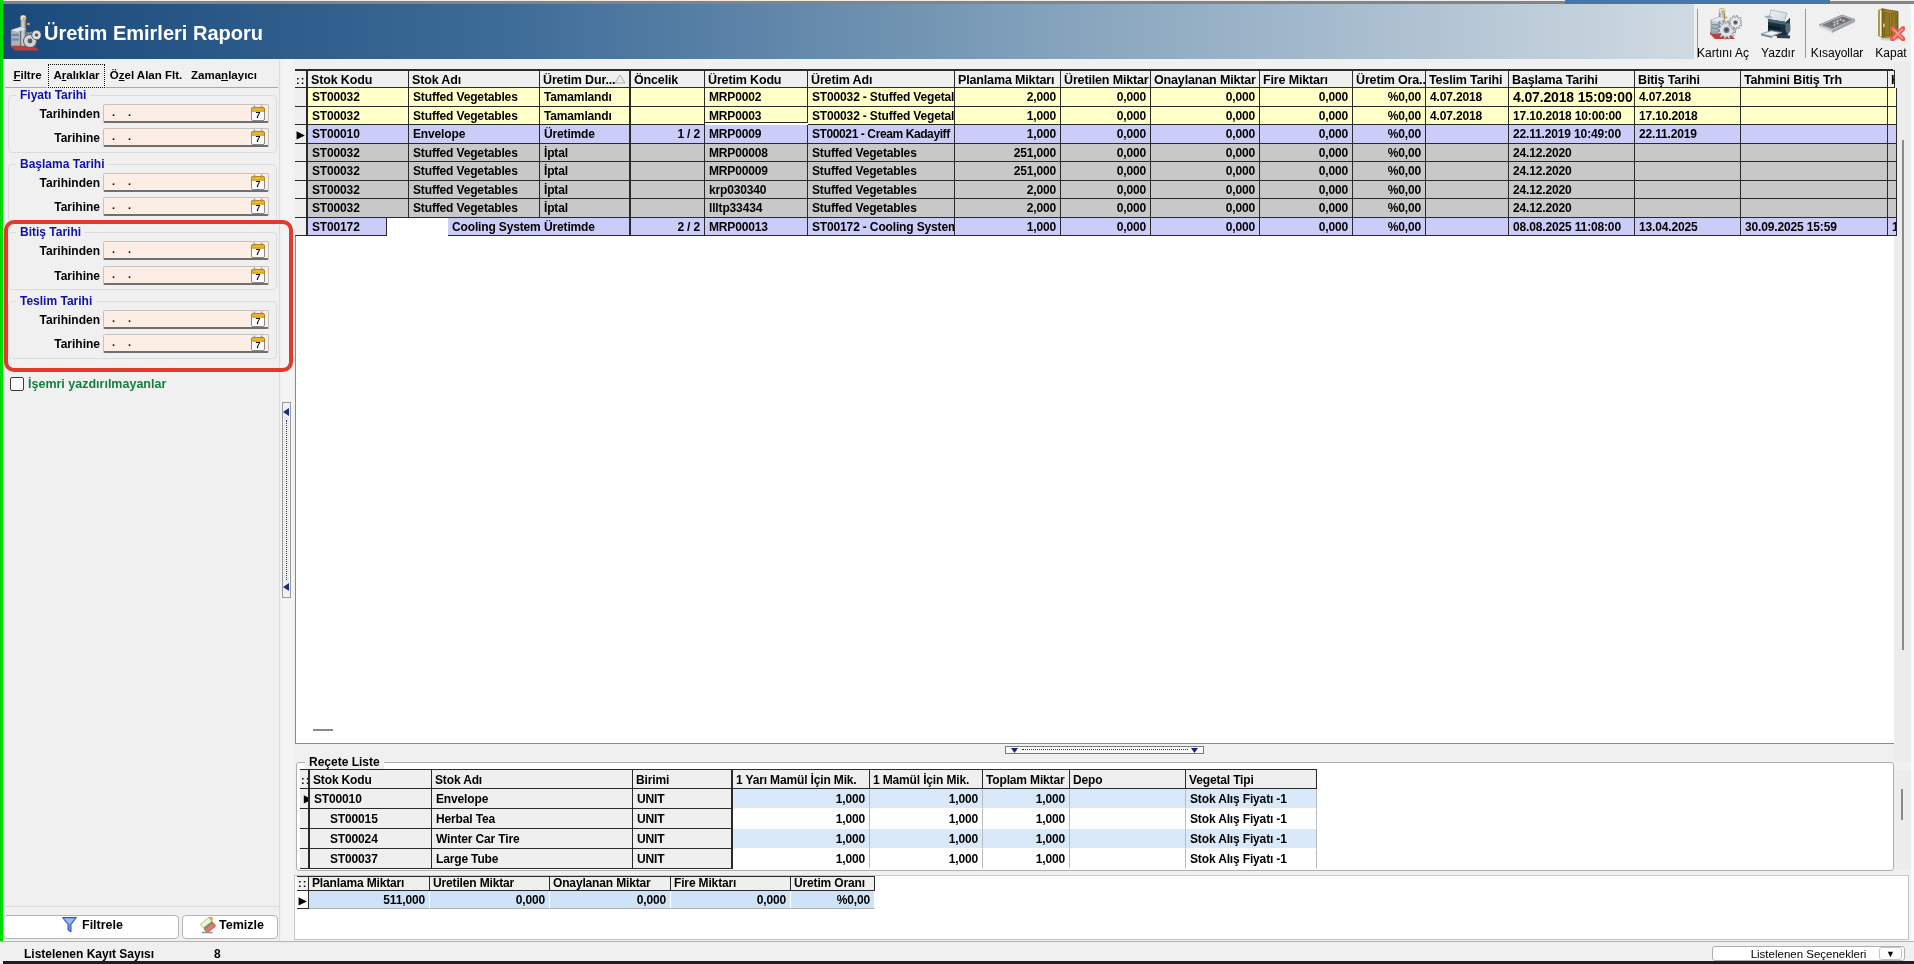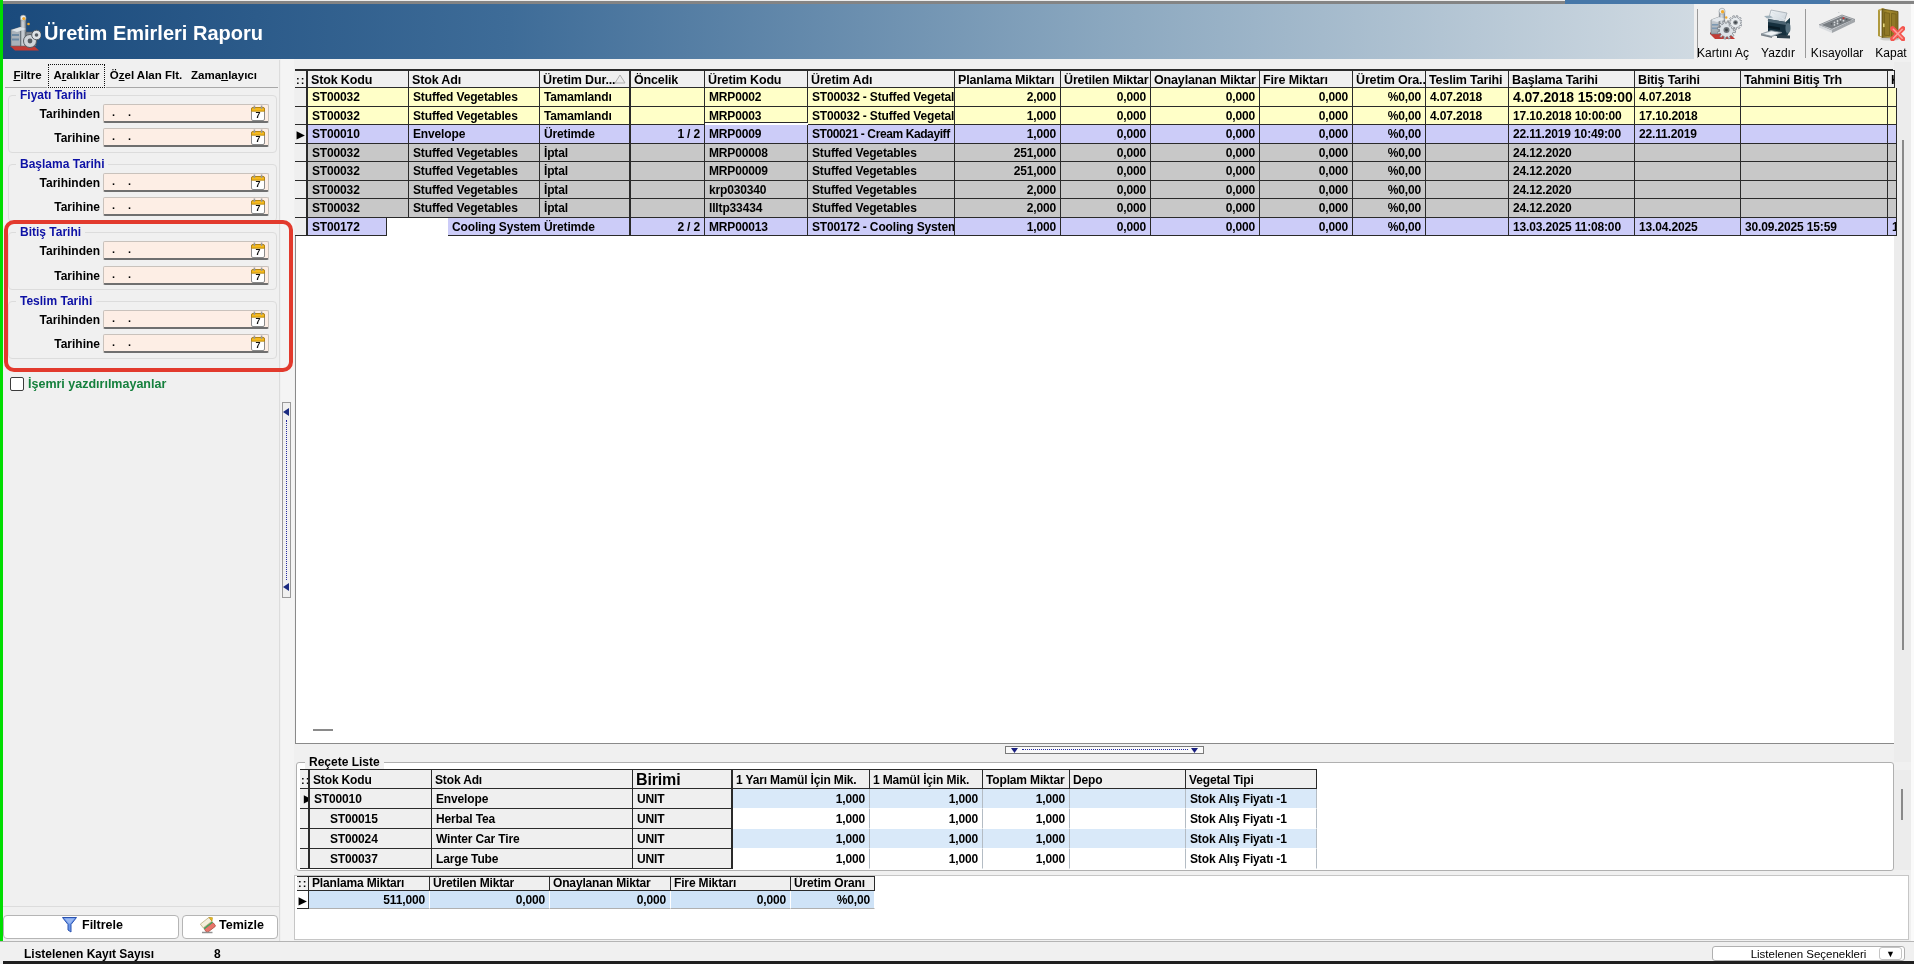--- a/index.html
+++ b/index.html
@@ -422,21 +422,21 @@
 <div style="position:absolute;left:540px;top:217.5px;width:91px;height:18.5px;background:#ccccf8;border-right:2px solid #2a2a2a;border-bottom:1px solid #2a2a2a;box-sizing:border-box;overflow:hidden;white-space:nowrap;font-size:12px;font-weight:bold;color:#000;text-align:left;letter-spacing:-0.15px;padding:2px 4px 0 4px;line-height:15.5px;">Üretimde</div>
 <div style="position:absolute;left:631px;top:217.5px;width:74px;height:18.5px;background:#ccccf8;border-right:1px solid #2a2a2a;border-bottom:1px solid #2a2a2a;box-sizing:border-box;overflow:hidden;white-space:nowrap;font-size:12px;font-weight:bold;color:#000;text-align:right;letter-spacing:-0.15px;padding:2px 4px 0 4px;line-height:15.5px;">2 / 2</div>
 <div style="position:absolute;left:705px;top:217.5px;width:103px;height:18.5px;background:#ccccf8;border-right:1px solid #2a2a2a;border-bottom:1px solid #2a2a2a;box-sizing:border-box;overflow:hidden;white-space:nowrap;font-size:12px;font-weight:bold;color:#000;text-align:left;letter-spacing:-0.15px;padding:2px 4px 0 4px;line-height:15.5px;">MRP00013</div>
 <div style="position:absolute;left:808px;top:217.5px;width:147px;height:18.5px;background:#ccccf8;border-right:1px solid #2a2a2a;border-bottom:1px solid #2a2a2a;box-sizing:border-box;overflow:hidden;white-space:nowrap;font-size:12px;font-weight:bold;color:#000;text-align:left;letter-spacing:-0.15px;padding:2px 4px 0 4px;line-height:15.5px;">ST00172 - Cooling System</div>
 <div style="position:absolute;left:955px;top:217.5px;width:106px;height:18.5px;background:#ccccf8;border-right:1px solid #2a2a2a;border-bottom:1px solid #2a2a2a;box-sizing:border-box;overflow:hidden;white-space:nowrap;font-size:12px;font-weight:bold;color:#000;text-align:right;letter-spacing:-0.15px;padding:2px 4px 0 4px;line-height:15.5px;">1,000</div>
 <div style="position:absolute;left:1061px;top:217.5px;width:90px;height:18.5px;background:#ccccf8;border-right:1px solid #2a2a2a;border-bottom:1px solid #2a2a2a;box-sizing:border-box;overflow:hidden;white-space:nowrap;font-size:12px;font-weight:bold;color:#000;text-align:right;letter-spacing:-0.15px;padding:2px 4px 0 4px;line-height:15.5px;">0,000</div>
 <div style="position:absolute;left:1151px;top:217.5px;width:109px;height:18.5px;background:#ccccf8;border-right:1px solid #2a2a2a;border-bottom:1px solid #2a2a2a;box-sizing:border-box;overflow:hidden;white-space:nowrap;font-size:12px;font-weight:bold;color:#000;text-align:right;letter-spacing:-0.15px;padding:2px 4px 0 4px;line-height:15.5px;">0,000</div>
 <div style="position:absolute;left:1260px;top:217.5px;width:93px;height:18.5px;background:#ccccf8;border-right:1px solid #2a2a2a;border-bottom:1px solid #2a2a2a;box-sizing:border-box;overflow:hidden;white-space:nowrap;font-size:12px;font-weight:bold;color:#000;text-align:right;letter-spacing:-0.15px;padding:2px 4px 0 4px;line-height:15.5px;">0,000</div>
 <div style="position:absolute;left:1353px;top:217.5px;width:73px;height:18.5px;background:#ccccf8;border-right:1px solid #2a2a2a;border-bottom:1px solid #2a2a2a;box-sizing:border-box;overflow:hidden;white-space:nowrap;font-size:12px;font-weight:bold;color:#000;text-align:right;letter-spacing:-0.15px;padding:2px 4px 0 4px;line-height:15.5px;">%0,00</div>
 <div style="position:absolute;left:1426px;top:217.5px;width:83px;height:18.5px;background:#ccccf8;border-right:1px solid #2a2a2a;border-bottom:1px solid #2a2a2a;box-sizing:border-box;overflow:hidden;white-space:nowrap;font-size:12px;font-weight:bold;color:#000;text-align:left;letter-spacing:-0.15px;padding:2px 4px 0 4px;line-height:15.5px;"></div>
-<div style="position:absolute;left:1509px;top:217.5px;width:126px;height:18.5px;background:#ccccf8;border-right:1px solid #2a2a2a;border-bottom:1px solid #2a2a2a;box-sizing:border-box;overflow:hidden;white-space:nowrap;font-size:12px;font-weight:bold;color:#000;text-align:left;letter-spacing:-0.15px;padding:2px 4px 0 4px;line-height:15.5px;">13.03.2025 11:08:00</div>
+<div style="position:absolute;left:1509px;top:217.5px;width:126px;height:18.5px;background:#ccccf8;border-right:1px solid #2a2a2a;border-bottom:1px solid #2a2a2a;box-sizing:border-box;overflow:hidden;white-space:nowrap;font-size:12px;font-weight:bold;color:#000;text-align:left;letter-spacing:-0.15px;padding:2px 4px 0 4px;line-height:15.5px;">08.08.2025 11:08:00</div>
 <div style="position:absolute;left:1635px;top:217.5px;width:106px;height:18.5px;background:#ccccf8;border-right:1px solid #2a2a2a;border-bottom:1px solid #2a2a2a;box-sizing:border-box;overflow:hidden;white-space:nowrap;font-size:12px;font-weight:bold;color:#000;text-align:left;letter-spacing:-0.15px;padding:2px 4px 0 4px;line-height:15.5px;">13.04.2025</div>
 <div style="position:absolute;left:1741px;top:217.5px;width:147px;height:18.5px;background:#ccccf8;border-right:1px solid #2a2a2a;border-bottom:1px solid #2a2a2a;box-sizing:border-box;overflow:hidden;white-space:nowrap;font-size:12px;font-weight:bold;color:#000;text-align:left;letter-spacing:-0.15px;padding:2px 4px 0 4px;line-height:15.5px;">30.09.2025 15:59</div>
 <div style="position:absolute;left:1888px;top:217.5px;width:5px;height:18.5px;background:#ccccf8;border-right:1px solid #2a2a2a;border-bottom:1px solid #2a2a2a;box-sizing:border-box;overflow:hidden;white-space:nowrap;font-size:12px;font-weight:bold;color:#000000;text-align:left;letter-spacing:-0.15px;padding:2px 4px 0 4px;line-height:15.5px;">1</div>
 <div style="position:absolute;left:313px;top:729px;width:20px;height:2px;background:#8a8a8a;"></div>
 <div style="position:absolute;left:1005px;top:746px;width:199px;height:8px;background:#fafafa;border:1px solid #7a7a7a;"></div>
 <div style="position:absolute;left:1022px;top:749px;width:166px;height:2px;border-top:1px dotted #2228a0;"></div>
 <div style="position:absolute;left:1011px;top:748px;width:7px;height:5px;">
     <svg width="7" height="5" viewBox="0 0 7 5">
       <path d="M0 0 L7 0 L3.5 5 Z" fill="#1a2080"></path>
     </svg>
@@ -447,21 +447,21 @@
     </svg>
   </div>
 <div style="position:absolute;left:296px;top:762px;width:1598px;height:109px;background:#fff;border:1px solid #b0b0b0;border-radius:3px;"></div>
 <div style="position:absolute;left:305px;top:755px;width:auto;height:14px;background:#f0f0f0;padding:0 4px;font-size:12px;font-weight:bold;color:#000;white-space:nowrap;">Reçete Liste</div>
 <div style="position:absolute;left:1894px;top:770px;width:17px;height:100px;background:#ececec;"></div>
 <div style="position:absolute;left:1901px;top:789px;width:2px;height:31px;background:#8a8a8a;"></div>
 <div style="position:absolute;left:300px;top:769px;width:1017px;height:1px;background:#2a2a2a;"></div>
 <div style="position:absolute;left:300px;top:770px;width:10px;height:19px;background:#efefef;border-right:2px solid #2a2a2a;border-bottom:1px solid #2a2a2a;box-sizing:border-box;overflow:hidden;white-space:nowrap;font-size:11px;font-weight:bold;color:#000;text-align:center;letter-spacing:-0.15px;padding:2px 1px 0 1px;line-height:16px;"><span style="letter-spacing:1px;">::</span></div>
 <div style="position:absolute;left:310px;top:770px;width:122px;height:19px;background:#efefef;border-right:1px solid #2a2a2a;border-bottom:1px solid #2a2a2a;box-sizing:border-box;overflow:hidden;white-space:nowrap;font-size:12px;font-weight:bold;color:#000;text-align:left;letter-spacing:-0.15px;padding:2px 2px 0 3px;line-height:16px;">Stok Kodu</div>
 <div style="position:absolute;left:432px;top:770px;width:201px;height:19px;background:#efefef;border-right:1px solid #2a2a2a;border-bottom:1px solid #2a2a2a;box-sizing:border-box;overflow:hidden;white-space:nowrap;font-size:12px;font-weight:bold;color:#000;text-align:left;letter-spacing:-0.15px;padding:2px 2px 0 3px;line-height:16px;">Stok Adı</div>
-<div style="position:absolute;left:633px;top:770px;width:100px;height:19px;background:#efefef;border-right:2px solid #2a2a2a;border-bottom:1px solid #2a2a2a;box-sizing:border-box;overflow:hidden;white-space:nowrap;font-size:16px;font-weight:bold;color:#000;text-align:left;letter-spacing:-0.15px;padding:2px 2px 0 3px;line-height:16px;">Birimi</div>
+<div style="position:absolute;left:633px;top:770px;width:100px;height:19px;background:#efefef;border-right:2px solid #2a2a2a;border-bottom:1px solid #2a2a2a;box-sizing:border-box;overflow:hidden;white-space:nowrap;font-size:12px;font-weight:bold;color:#000;text-align:left;letter-spacing:-0.15px;padding:2px 2px 0 3px;line-height:16px;">Birimi</div>
 <div style="position:absolute;left:733px;top:770px;width:137px;height:19px;background:#efefef;border-right:1px solid #2a2a2a;border-bottom:1px solid #2a2a2a;box-sizing:border-box;overflow:hidden;white-space:nowrap;font-size:12px;font-weight:bold;color:#000;text-align:left;letter-spacing:-0.15px;padding:2px 2px 0 3px;line-height:16px;">1 Yarı Mamül İçin Mik.</div>
 <div style="position:absolute;left:870px;top:770px;width:113px;height:19px;background:#efefef;border-right:1px solid #2a2a2a;border-bottom:1px solid #2a2a2a;box-sizing:border-box;overflow:hidden;white-space:nowrap;font-size:12px;font-weight:bold;color:#000;text-align:left;letter-spacing:-0.15px;padding:2px 2px 0 3px;line-height:16px;">1 Mamül İçin Mik.</div>
 <div style="position:absolute;left:983px;top:770px;width:87px;height:19px;background:#efefef;border-right:1px solid #2a2a2a;border-bottom:1px solid #2a2a2a;box-sizing:border-box;overflow:hidden;white-space:nowrap;font-size:12px;font-weight:bold;color:#000;text-align:left;letter-spacing:-0.15px;padding:2px 2px 0 3px;line-height:16px;">Toplam Miktar</div>
 <div style="position:absolute;left:1070px;top:770px;width:116px;height:19px;background:#efefef;border-right:1px solid #2a2a2a;border-bottom:1px solid #2a2a2a;box-sizing:border-box;overflow:hidden;white-space:nowrap;font-size:12px;font-weight:bold;color:#000;text-align:left;letter-spacing:-0.15px;padding:2px 2px 0 3px;line-height:16px;">Depo</div>
 <div style="position:absolute;left:1186px;top:770px;width:131px;height:19px;background:#efefef;border-right:1px solid #2a2a2a;border-bottom:1px solid #2a2a2a;box-sizing:border-box;overflow:hidden;white-space:nowrap;font-size:12px;font-weight:bold;color:#000;text-align:left;letter-spacing:-0.15px;padding:2px 2px 0 3px;line-height:16px;">Vegetal Tipi</div>
 <div style="position:absolute;left:300px;top:789.0px;width:10px;height:19.9px;background:#efefef;border-right:2px solid #2a2a2a;border-bottom:1px solid #2a2a2a;box-sizing:border-box;overflow:hidden;white-space:nowrap;font-size:10px;font-weight:bold;color:#000;text-align:center;letter-spacing:-0.15px;padding:2px 4px 0 4px;line-height:16.9px;">▶</div>
 <div style="position:absolute;left:310px;top:789.0px;width:122px;height:19.9px;background:#efefef;border-right:1px solid #2a2a2a;border-bottom:1px solid #2a2a2a;box-sizing:border-box;overflow:hidden;white-space:nowrap;font-size:12px;font-weight:bold;color:#000;text-align:left;letter-spacing:-0.15px;padding:2px 4px 0 4px;line-height:16.9px;">ST00010</div>
 <div style="position:absolute;left:432px;top:789.0px;width:201px;height:19.9px;background:#efefef;border-right:1px solid #2a2a2a;border-bottom:1px solid #2a2a2a;box-sizing:border-box;overflow:hidden;white-space:nowrap;font-size:12px;font-weight:bold;color:#000;text-align:left;letter-spacing:-0.15px;padding:2px 4px 0 4px;line-height:16.9px;">Envelope</div>
 <div style="position:absolute;left:633px;top:789.0px;width:100px;height:19.9px;background:#efefef;border-right:2px solid #2a2a2a;border-bottom:1px solid #2a2a2a;box-sizing:border-box;overflow:hidden;white-space:nowrap;font-size:12px;font-weight:bold;color:#000;text-align:left;letter-spacing:-0.15px;padding:2px 4px 0 4px;line-height:16.9px;">UNIT</div>
 <div style="position:absolute;left:733px;top:789.0px;width:137px;height:19.9px;background:#d9e9f9;border-right:1px solid #b4bcc4;border-bottom:1px solid #ffffff;box-sizing:border-box;overflow:hidden;white-space:nowrap;font-size:12px;font-weight:bold;color:#000;text-align:right;letter-spacing:-0.15px;padding:2px 4px 0 4px;line-height:16.9px;">1,000</div>

